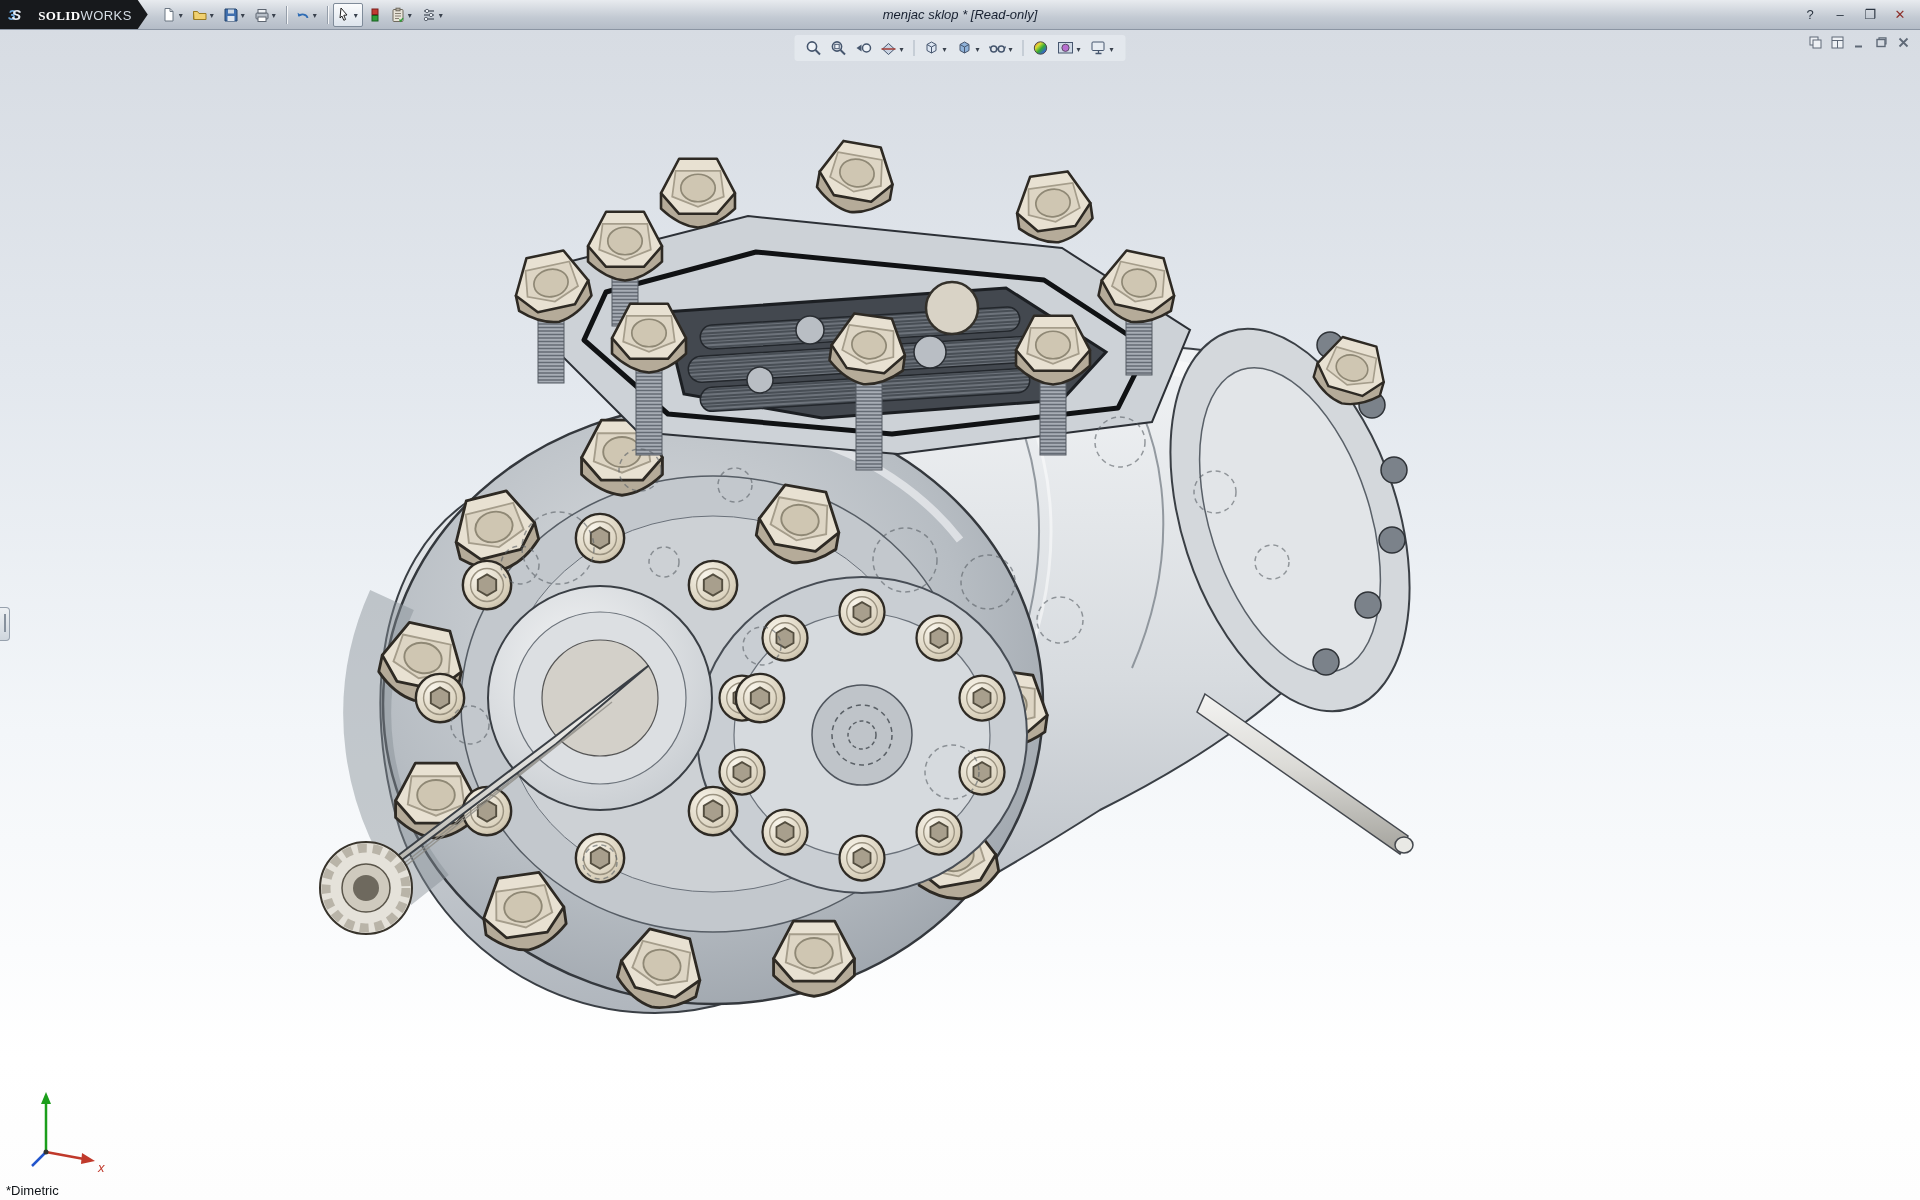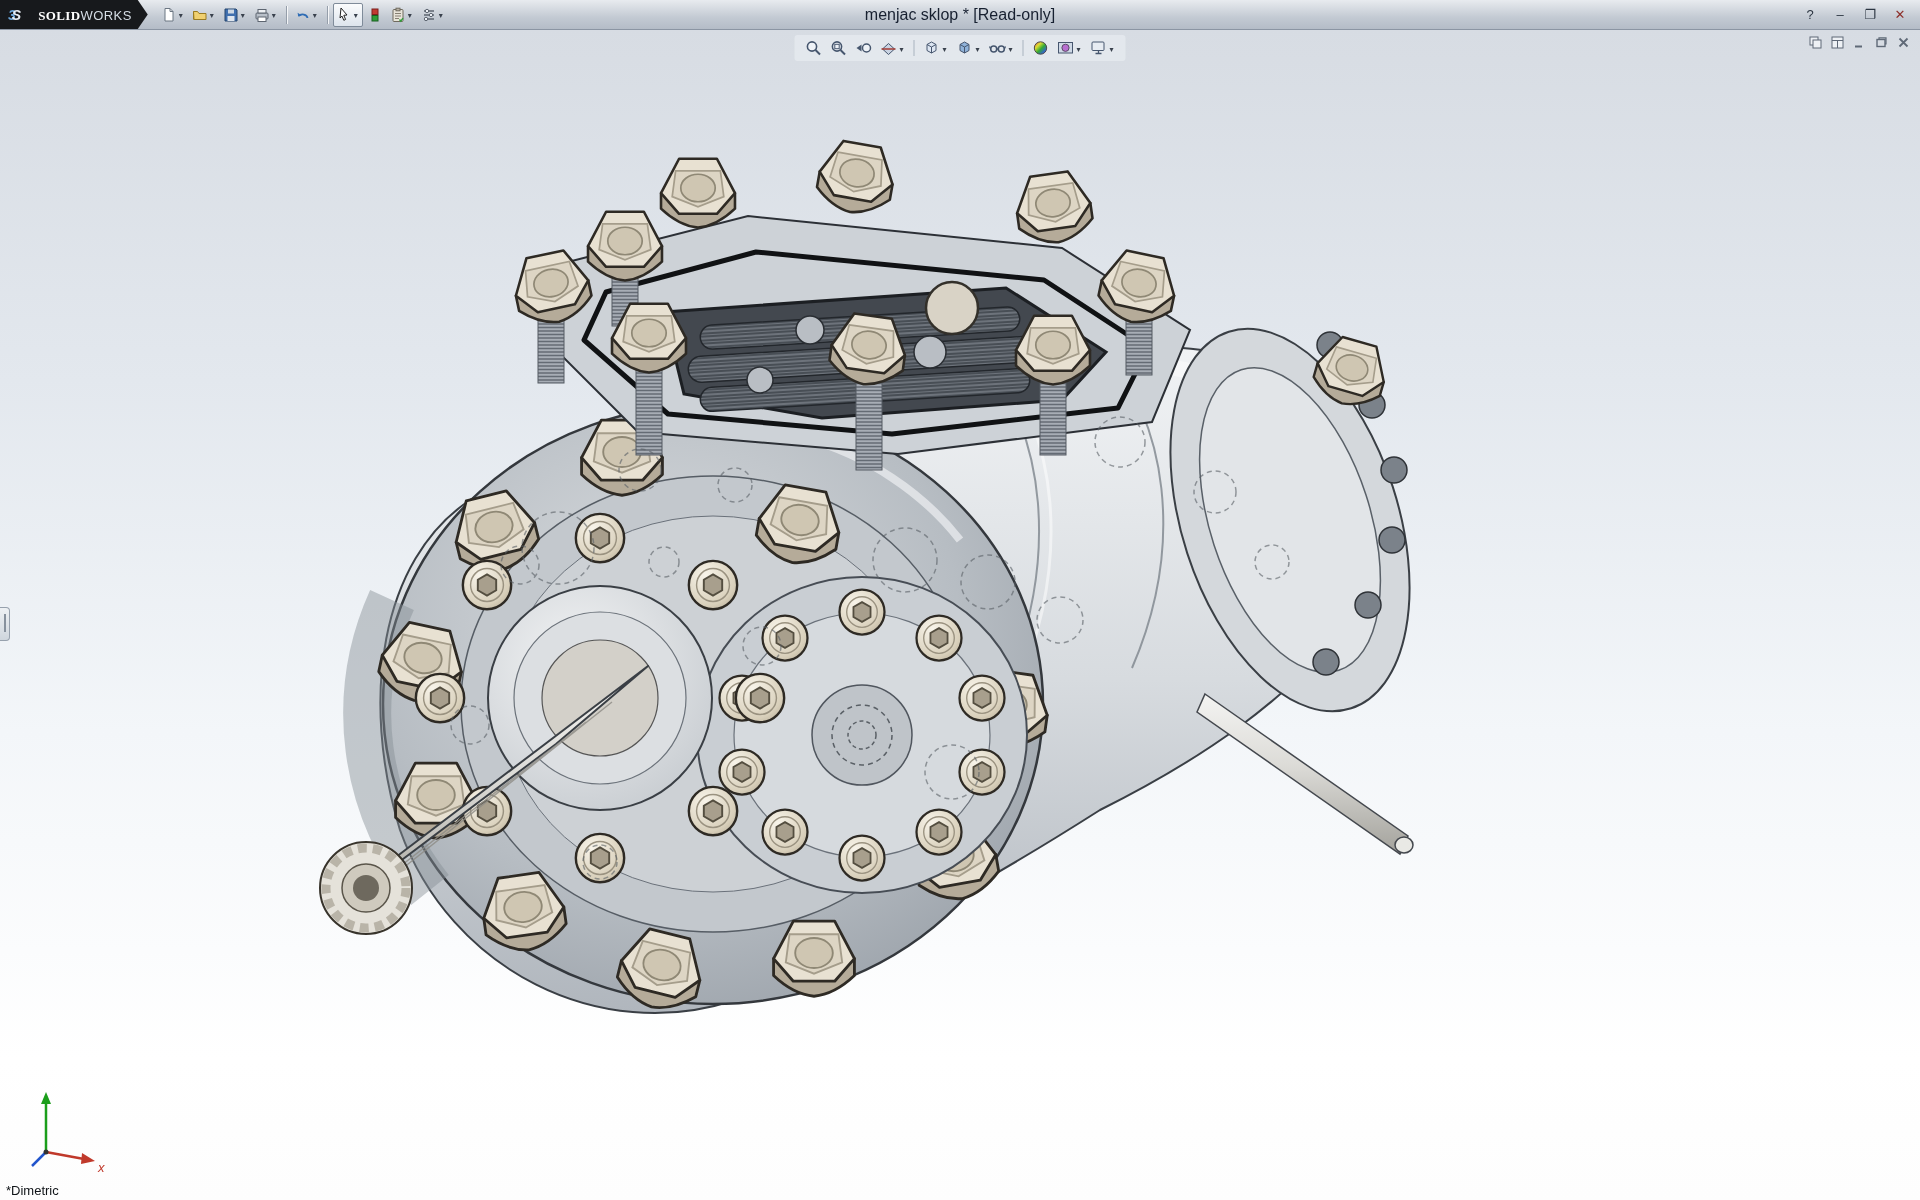--- a/index.html
+++ b/index.html
@@ -15,21 +15,21 @@
   .logo .marks{color:#e8eef4;font-weight:bold;font-style:italic;font-size:14px;margin-left:-4px;}
   .logo .solid{font-weight:bold;font-size:13px;letter-spacing:.4px;font-family:Liberation Serif, serif;}
   .logo .works{font-weight:normal;font-size:13px;letter-spacing:.4px;color:#d5dde5;}
   .maintb{display:flex;align-items:center;margin-left:10px;gap:1px;}
   .tbtn{display:flex;align-items:center;border:1px solid transparent;background:transparent;padding:1px 2px;height:24px;cursor:default;}
   .tbtn.active{border:1px solid #7f8b99;background:linear-gradient(#fbfcfd,#dde4ec);border-radius:2px;}
   .tbtn svg{width:16px;height:16px;}
   .caret{width:8px;display:inline-block;}
   .caret::after{content:"▾";font-size:8px;color:#39414d;position:relative;top:-1px;}
   .tb-sep{width:1px;height:18px;background:#959eaa;box-shadow:1px 0 0 rgba(255,255,255,.8);margin:0 4px;}
-  .wintitle{position:absolute;left:50%;transform:translateX(-50%);font-size:16px;color:#172030;white-space:nowrap;}
+  .wintitle{position:absolute;left:50%;transform:translateX(-50%);font-size:13px;color:#172030;white-space:nowrap;font-style:italic;}
   .winctrls{margin-left:auto;display:flex;align-items:center;padding-right:6px;gap:2px;}
   .wbtn{width:28px;height:22px;display:flex;align-items:center;justify-content:center;font-size:13px;color:#2c3642;cursor:default;}
   .wbtn.close{color:#8d2f2a;font-weight:bold;}
 
   
   .graphics{position:absolute;top:29px;left:0;right:0;bottom:0;
     background:linear-gradient(180deg,#d7dce3 0%,#e3e8ee 30%,#f3f6f9 60%,#ffffff 88%,#fdfdfd 100%);overflow:hidden;}
   .modelsvg{position:absolute;inset:0;width:100%;height:100%;}
 
   

